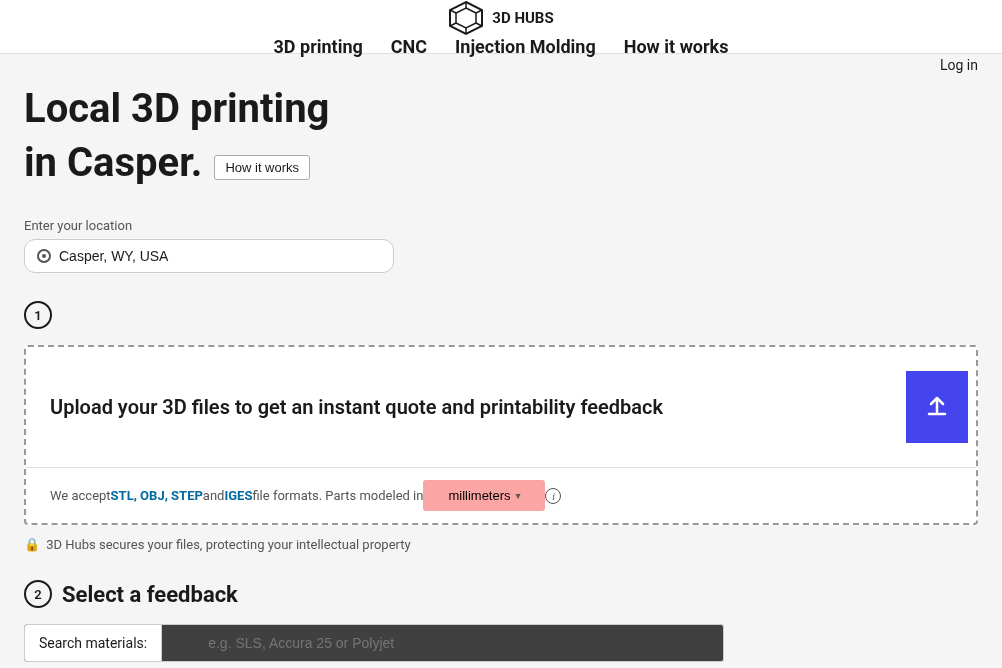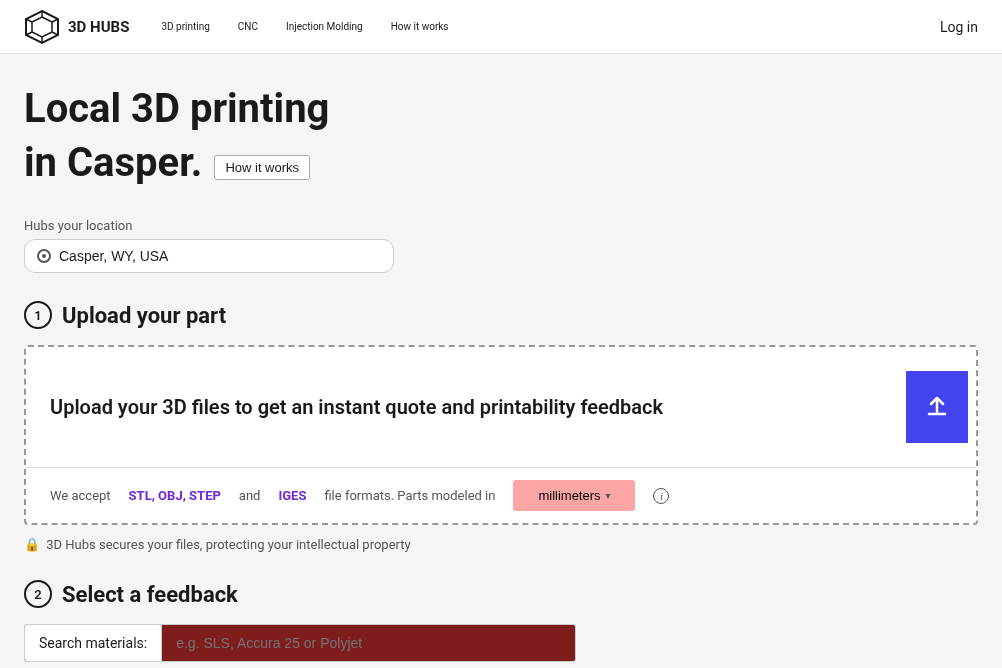--- a/index.html
+++ b/index.html
@@ -11,21 +11,21 @@
     }
 
     
     nav {
       background: #fff;
       border-bottom: 1px solid #e0e0e0;
       display: flex;
       align-items: center;
       padding: 0 24px;
       height: 54px;
-      gap: 32px;
+      flex-direction: column;
     }
     .nav-logo {
       display: flex;
       align-items: center;
       gap: 8px;
       font-weight: 700;
       font-size: 15px;
       color: #1a1a1a;
       text-decoration: none;
     }
@@ -35,22 +35,23 @@
     }
     .nav-links {
       display: flex;
       align-items: center;
       gap: 28px;
       flex: 1;
     }
     .nav-link {
       text-decoration: none;
       color: #1a1a1a;
-      font-size: 10px;
-      cursor: pointer;
+      font-size: 18px;
+      cursor: pointer;
+      font-weight: bold;
     }
     .nav-login {
       margin-left: auto;
       text-decoration: none;
       color: #1a1a1a;
       font-size: 14px;
     }
 
     
     main {
@@ -186,24 +187,24 @@
       justify-content: center;
       min-width: 40px;
     }
     .upload-sub {
       border-top: 1px solid #e0e0e0;
       padding: 12px 24px;
       font-size: 13px;
       color: #555;
       display: flex;
       align-items: center;
-      gap: 18px;
+      gap: 0;
       flex-wrap: wrap;
     }
-    .upload-sub strong { color: #6d28d9; }
+    .upload-sub strong { color: #0369a1; }
     .units-select-wrap {
       display: inline-flex;
       align-items: center;
       border: 5px solid #fca5a5;
       border-radius: 3px;
       background: #fca5a5;
       padding: 3px 20px;
       gap: 4px;
       cursor: pointer;
     }
@@ -245,23 +246,24 @@
       margin-bottom: 28px;
     }
     .lock-icon { font-size: 13px; }
 
     
     .search-materials-row {
       display: flex;
       align-items: center;
       border: 1px solid #ccc;
       border-radius: 3px;
-      background: #7f1d1d;
-      width: 552px;
+      background: #404040;
+      width: 700px;
       overflow: hidden;
+      gap: 32px;
     }
     .search-label-cell {
       padding: 10px 14px;
       font-size: 14px;
       color: #1a1a1a;
       white-space: nowrap;
       border-right: 1px solid #ccc;
       background: #fff;
     }
     .search-input {
@@ -302,30 +304,29 @@
 
 <main>
 
   <div>
     <div class="page-headline">Local 3D printing</div>
     <div class="headline-line2">
       <span class="page-headline">in Casper.</span>
       <button class="how-it-works-btn">How it works</button>
     </div>
 
-    <div class="location-label">Hubs your location</div>
+    <div class="location-label">Enter your location</div>
     <div class="location-input-wrap">
       <div class="location-dot"></div>
       <input class="location-input" type="text" value="Casper, WY, USA" style="">
     </div>
   </div>
 
   <div class="step-header">
     <div class="step-circle">1</div>
-    <span class="step-title">Upload your part</span>
   </div>
 
   <div class="upload-area">
     <div class="upload-main">
       <span class="upload-text">Upload your 3D files to get an instant quote and printability feedback</span>
       <button class="upload-btn">
         <svg width="22" height="22" viewBox="0 0 22 22" fill="none" xmlns="http://www.w3.org/2000/svg">
           <path d="M11 2 L11 16 M5 8 L11 2 L17 8" stroke="white" stroke-width="2.5" stroke-linecap="round" stroke-linejoin="round"></path>
           <path d="M3 18 L19 18" stroke="white" stroke-width="2.5" stroke-linecap="round"></path>
         </svg>

